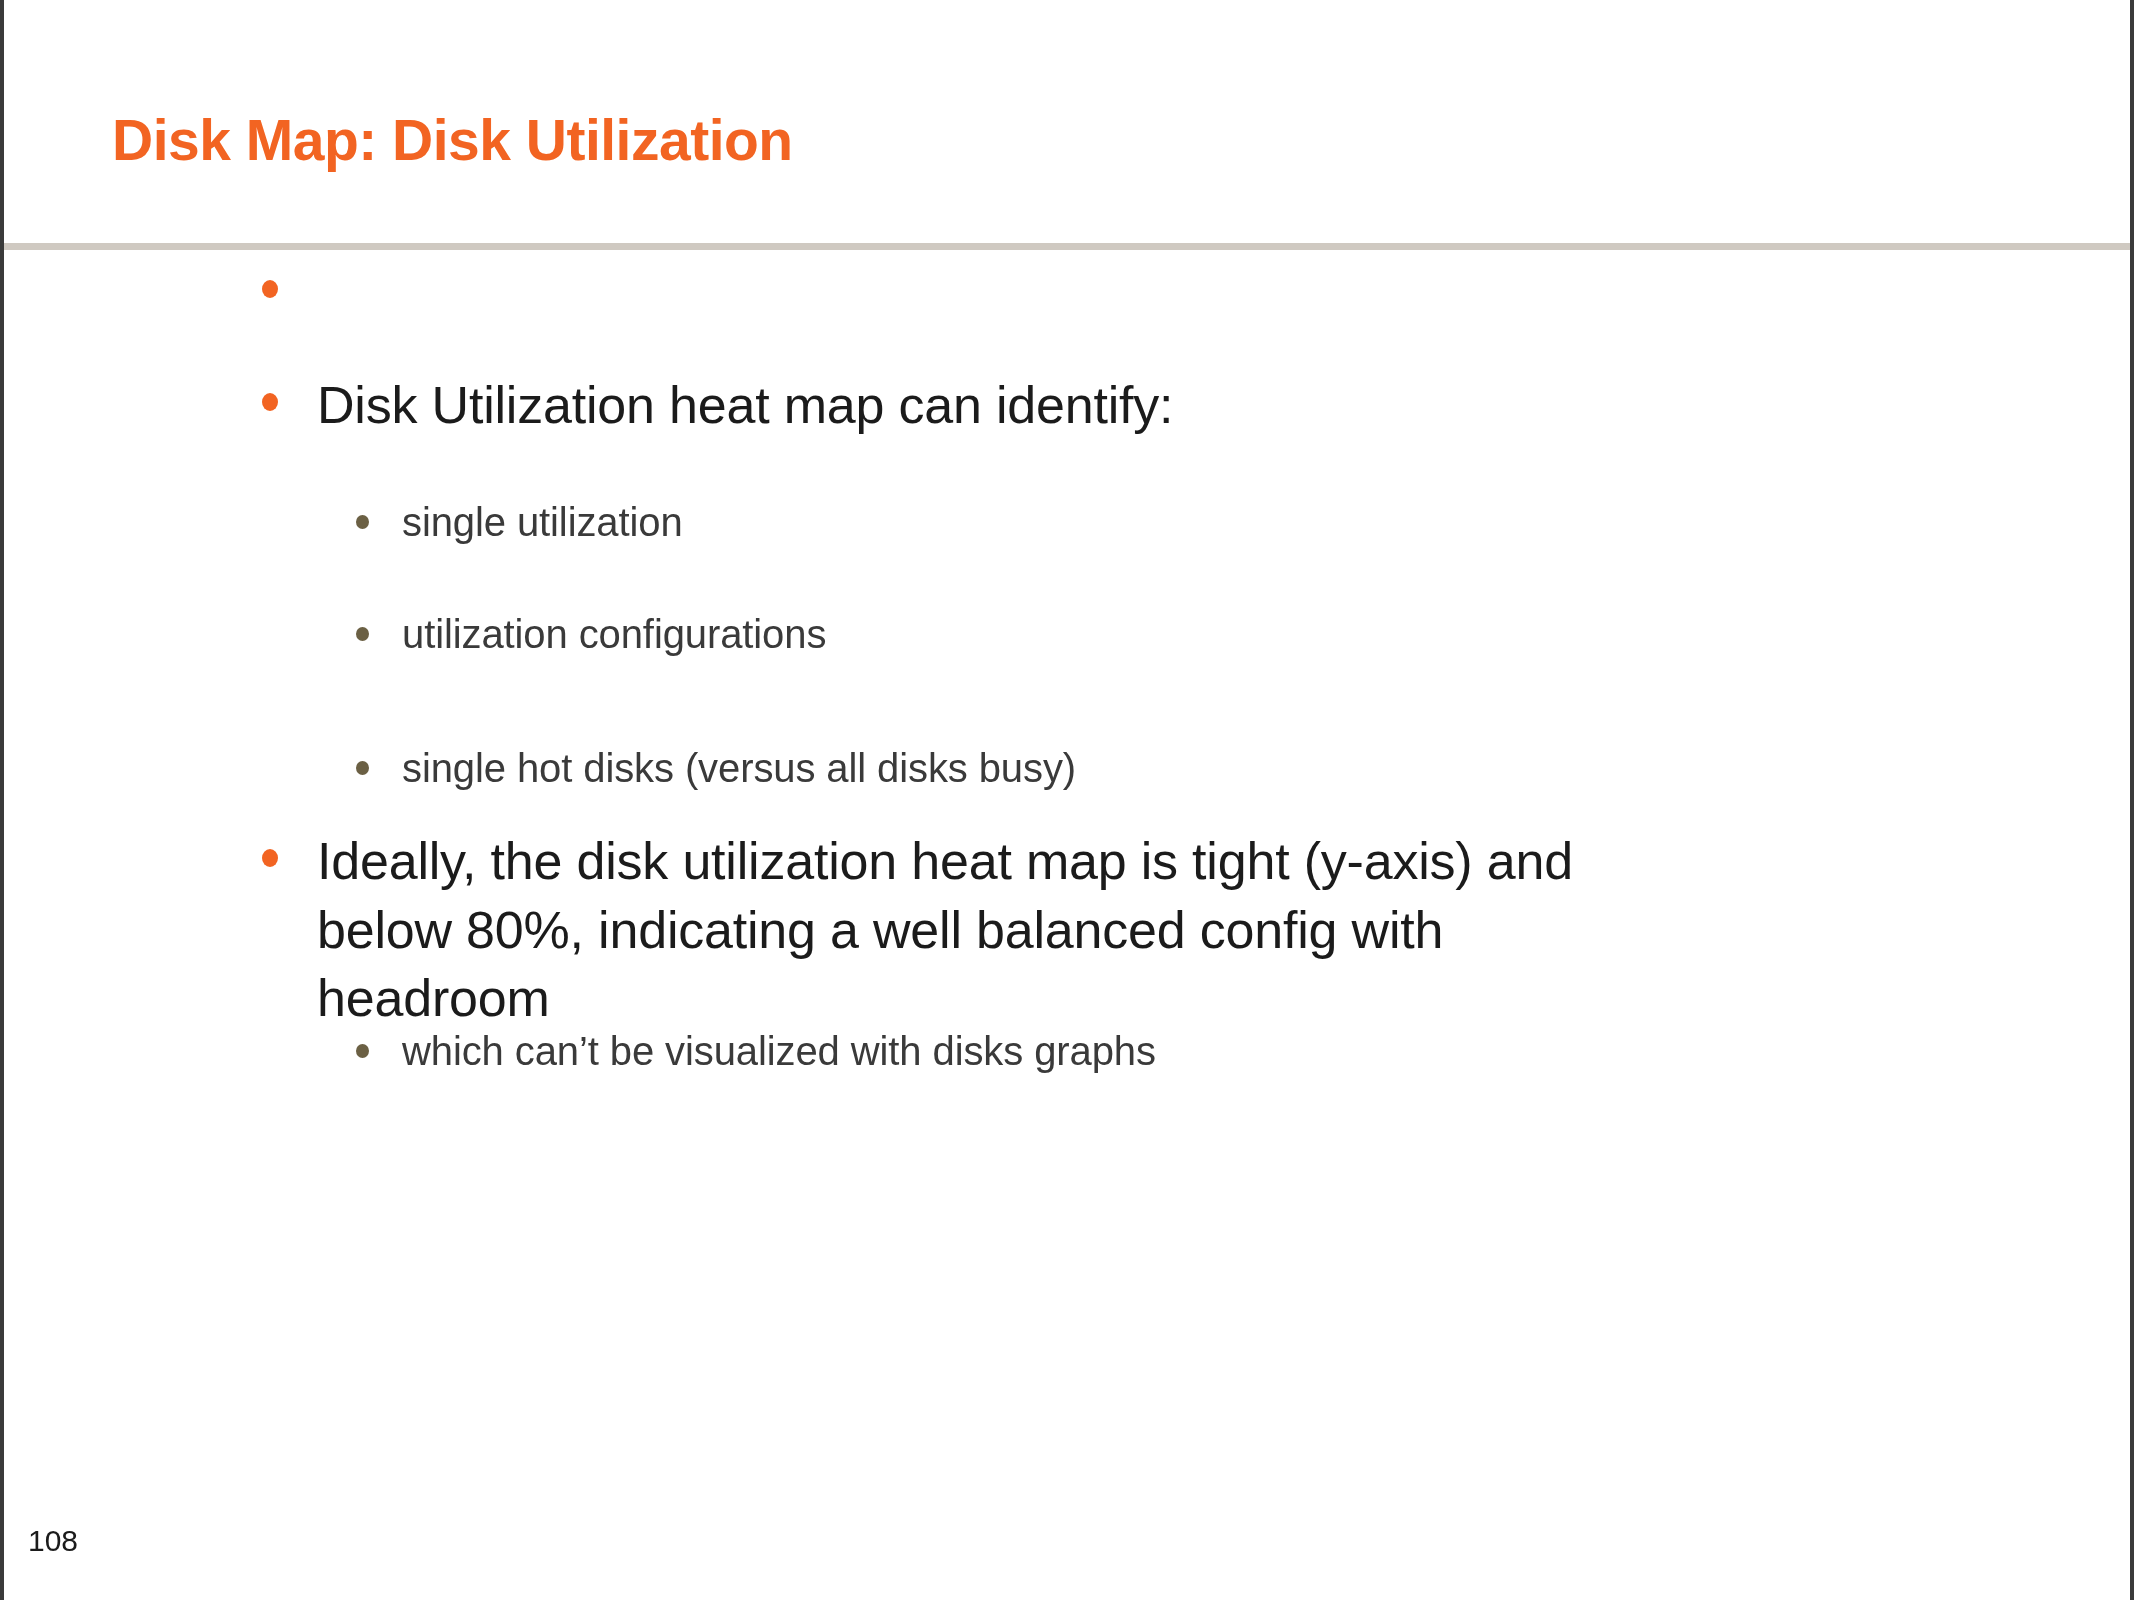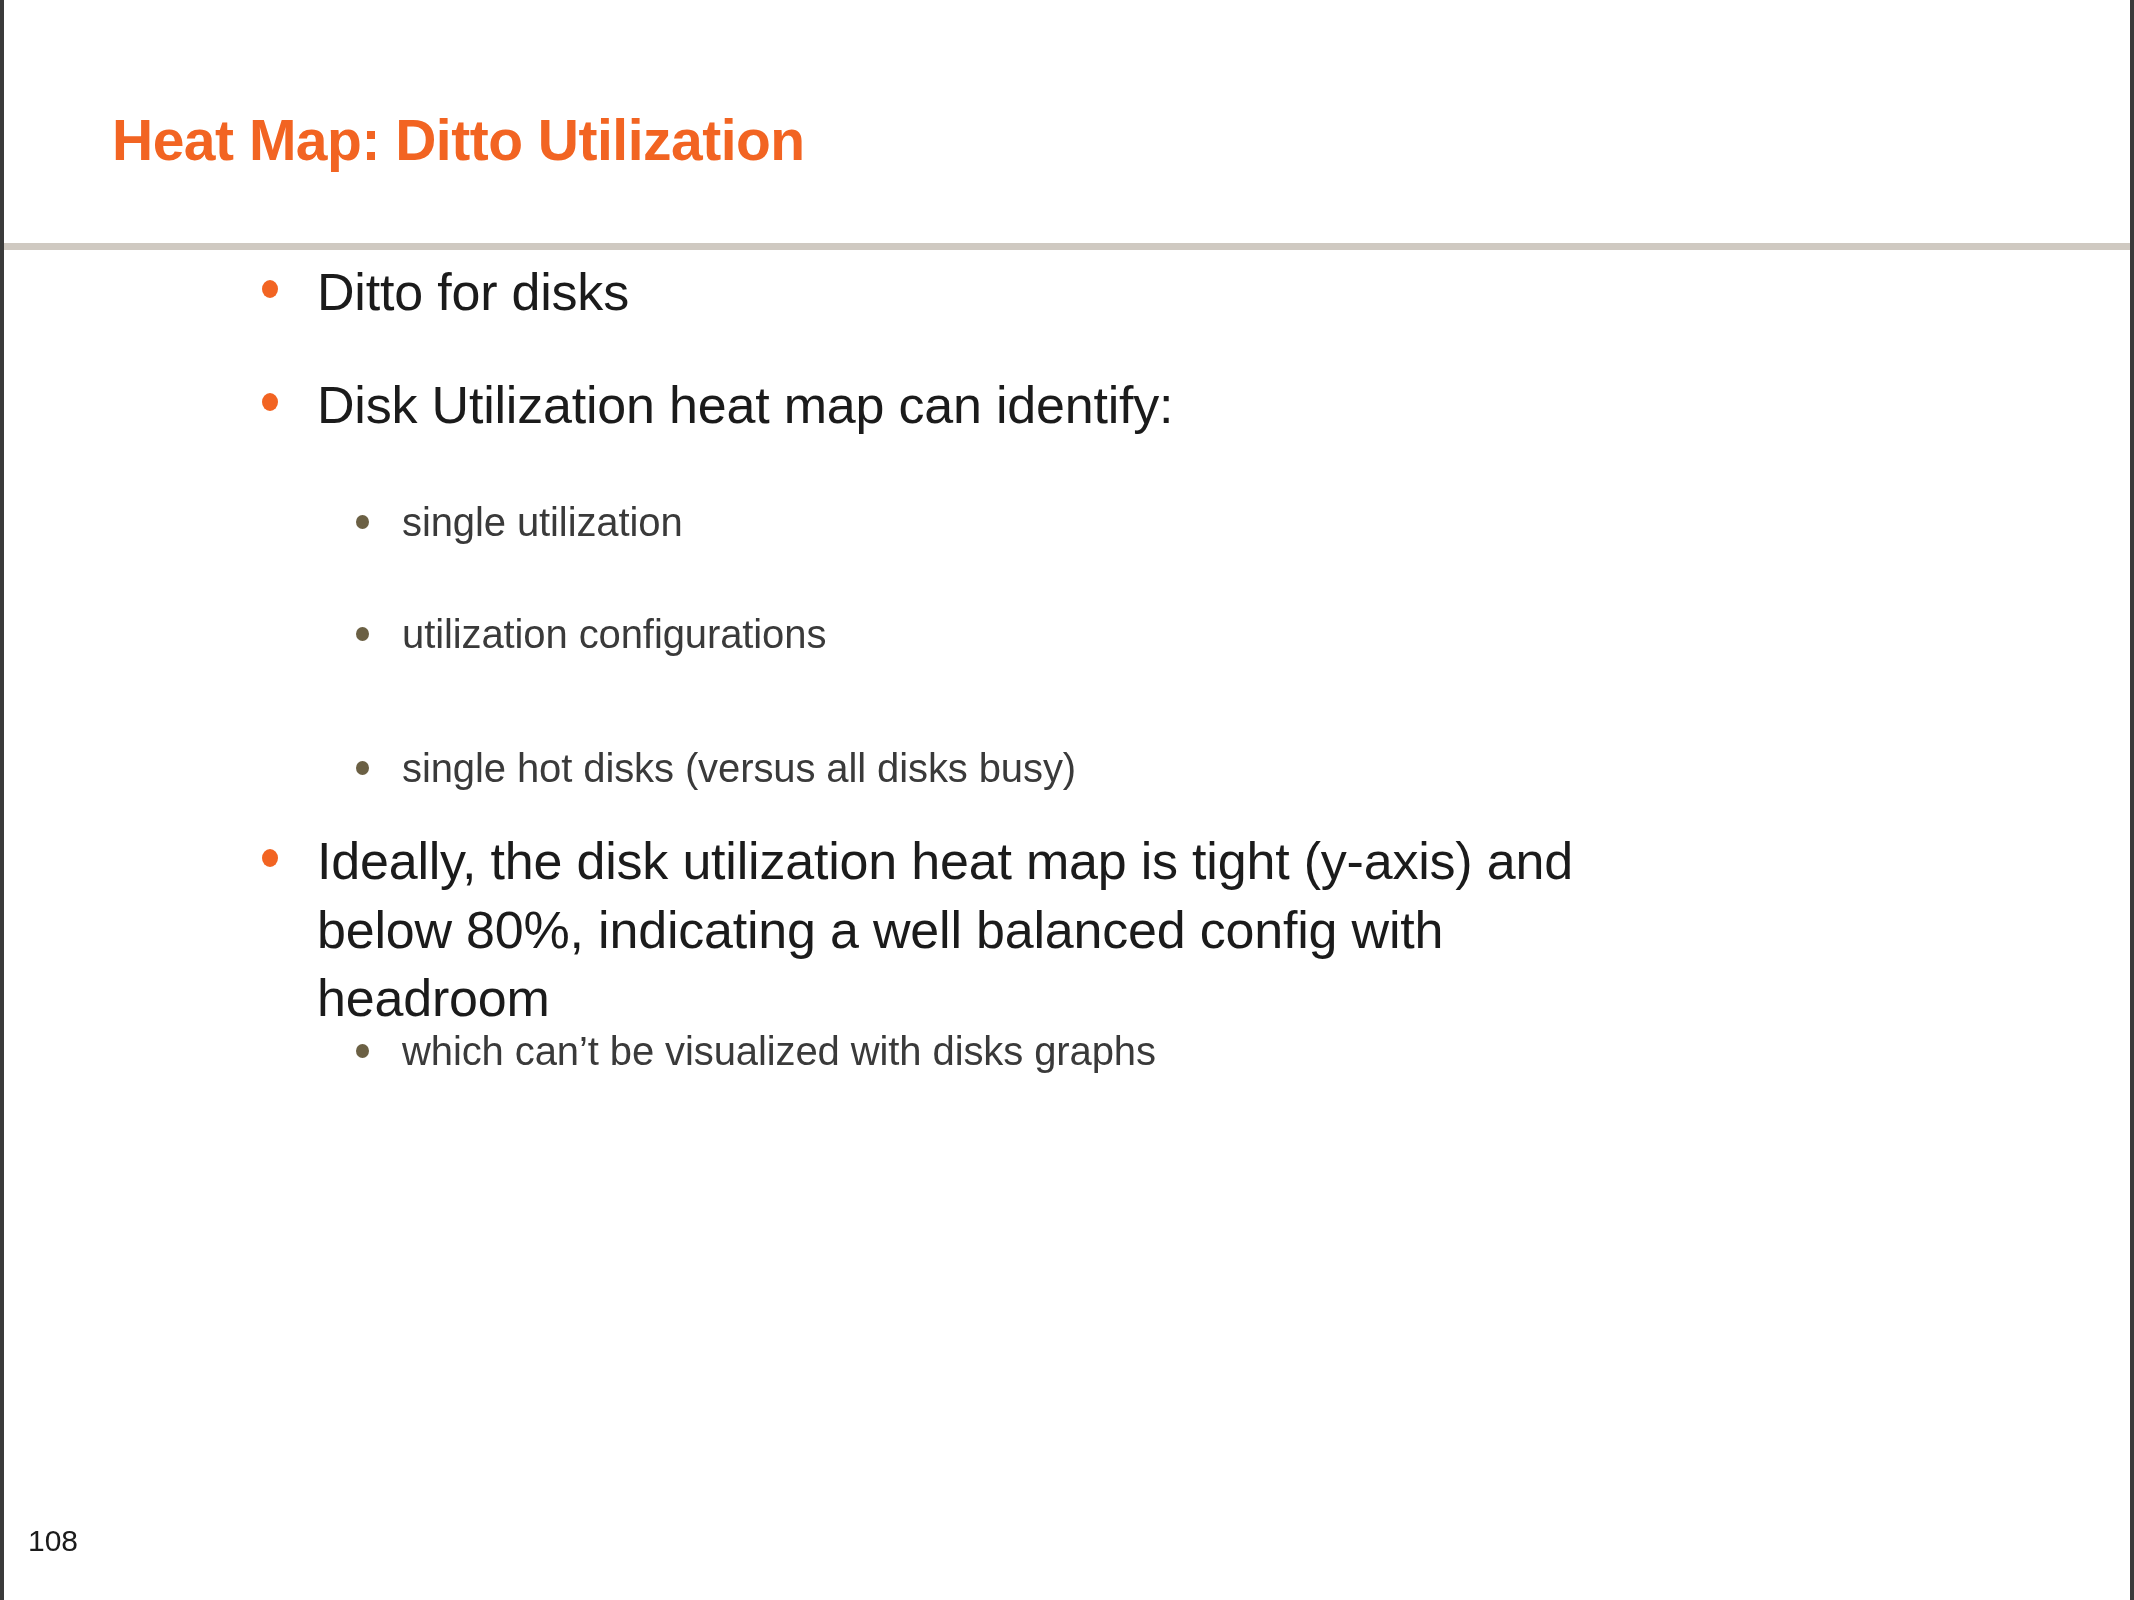--- a/index.html
+++ b/index.html
@@ -175,31 +175,30 @@
     color: #1b1b1b;
   }
 </style>
 </head>
 <body>
 
 <div class="slide">
 
   <div class="header">
 
-    <div class="slide-title">Heat Map: Ditto Utilization</div>
+    <div class="slide-title">Disk Map: Disk Utilization</div>
 
 
     <div class="header-rule"></div>
   </div>
 
   <div class="body-area">
     <div class="bullet-list" id="bullet-list">
         <div class="bullet lvl1" style="top: 11px;">
           <span class="dot"></span>
-          <span class="txt">Ditto for disks</span>
         </div>
         <div class="bullet lvl1" style="top: 124px;">
           <span class="dot"></span>
           <span class="txt">Disk Utilization heat map can identify:</span>
         </div>
         <div class="bullet lvl2" style="top: 249px;">
           <span class="dot"></span>
           <span class="txt">single utilization</span>
         </div>
         <div class="bullet lvl2" style="top: 361px;">

